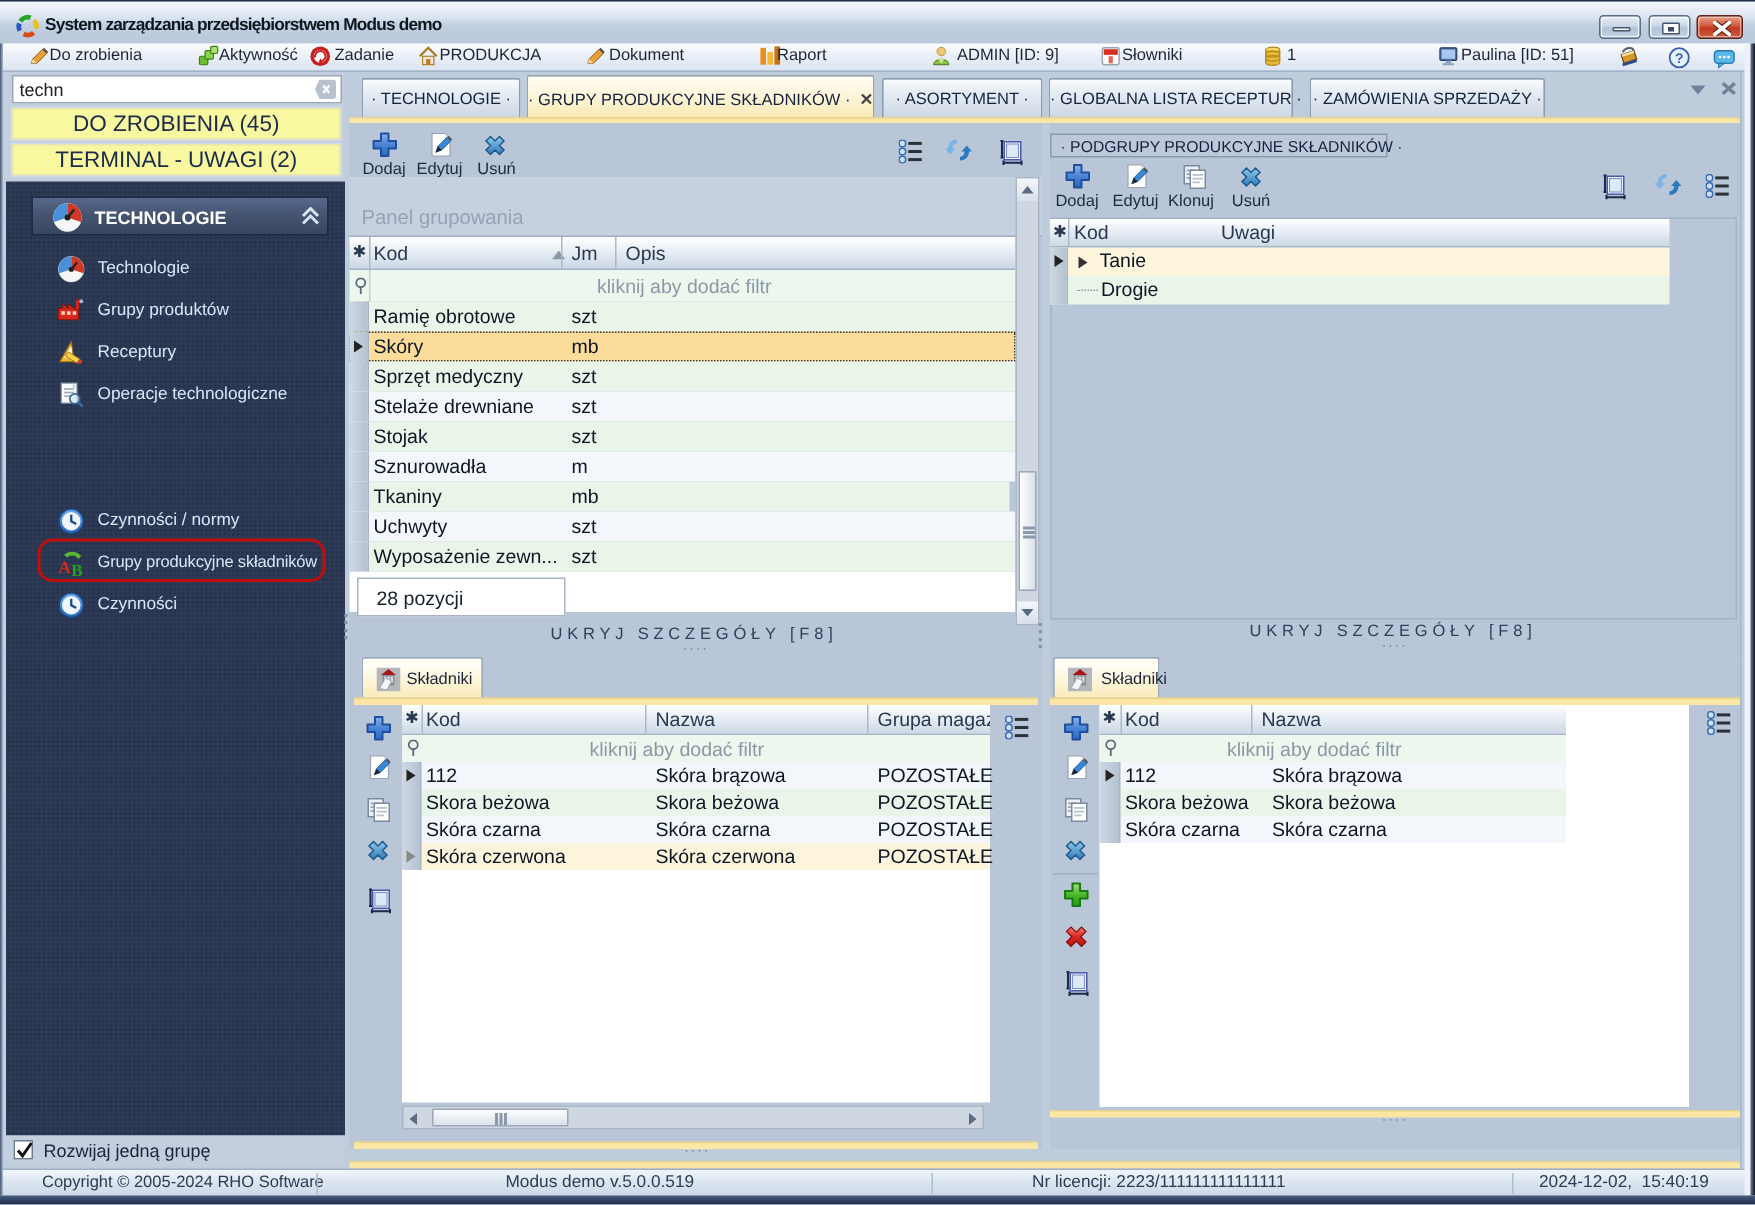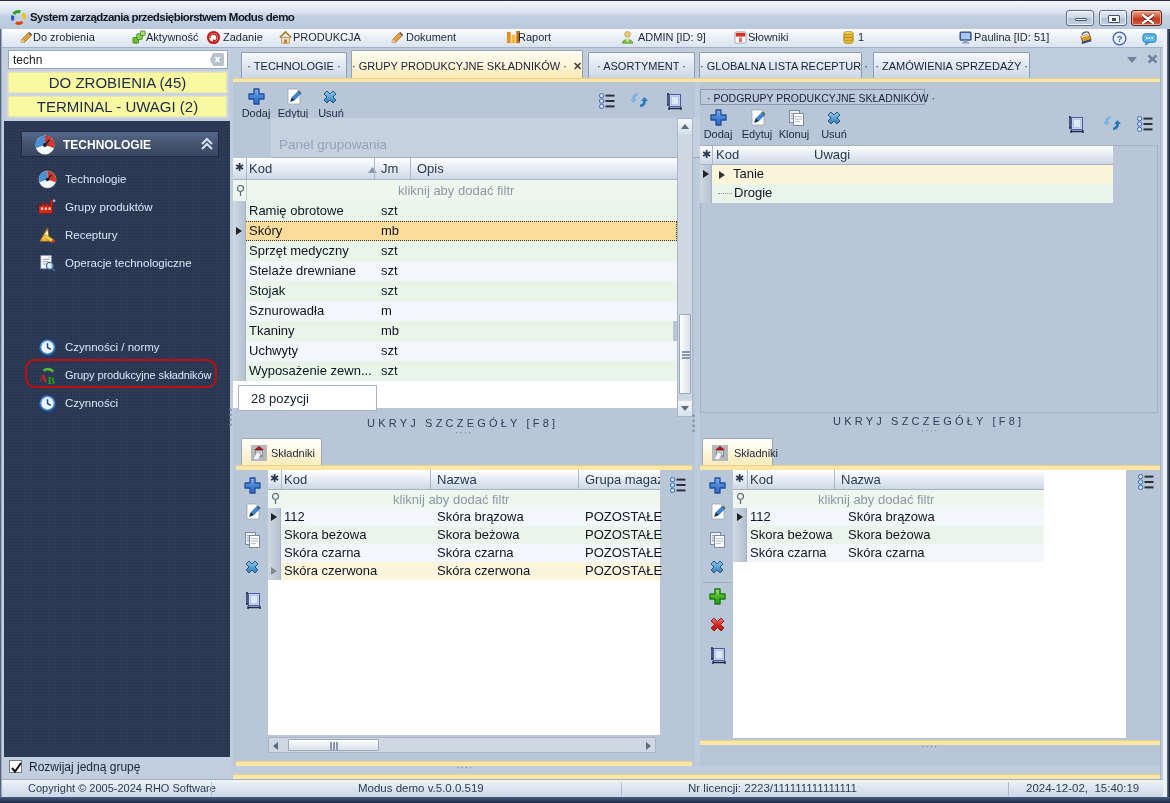--- a/index.html
+++ b/index.html
@@ -75,21 +75,21 @@
 .rsel { background:#fcdc9b; outline:1px dotted #333; outline-offset:-1px; }
 .rselpale { background:#fdf4dc; }
 .indcol { position:absolute; background:linear-gradient(90deg,#cfd9e4,#b4c1d0); border-right:1px solid #a6b4c6; }
 .cell { position:absolute; top:2px; white-space:nowrap; }
 
 
 #panelL { left:233px; top:82px; width:462px; height:359px; background:#b9c6d8; }
 #panelR { left:700px; top:82px; width:460px; height:359px; background:#b9c6d8; }
 #botL { left:233px; top:441px; width:462px; height:325px; background:#b9c6d8; }
 #botR { left:700px; top:441px; width:460px; height:325px; background:#b9c6d8; }
-.grouppanel { position:absolute; background:#c6d1e0; border-bottom:1px solid #9fafc2;margin-left:38px; }
+.grouppanel { position:absolute; background:#c6d1e0; border-bottom:1px solid #9fafc2; }
 .vscroll { position:absolute; width:16px; background:#cfd7e2; border:1px solid #aab6c5; }
 .sbtn { position:absolute; width:14px; height:15px; background:linear-gradient(#f4f7fa,#d8e0ea); }
 .sthumb { position:absolute; left:1px; width:12px; background:linear-gradient(90deg,#fdfefe,#d9e1ea);
   border:1px solid #9aa8ba; border-radius:1px; }
 .arrow { position:absolute; width:0; height:0; }
 .ytab { position:absolute; height:20px; background:linear-gradient(#fffdf4 20%,#fbedc0 90%);
   border:1px solid #9aa8ba; border-bottom:none; border-radius:2px 2px 0 0; font-size:11px; color:#1a2638; }
 .ystripe { position:absolute; height:5px; background:#fbe7a3; border-top:1px solid #e6d28e; }
 .dots { position:absolute; color:#7487a1; font-size:10px; letter-spacing:1px; }
 
@@ -763,21 +763,21 @@
 <div class="abs ukryj" style="left:833px; top:415px;">UKRYJ SZCZEGÓŁY [F8]</div>
 <div class="dots abs" style="left:921px; top:425px;">····</div>
 
 <div class="dots abs" style="left:456px; top:762px;">····</div>
 <div class="dots abs" style="left:921px; top:741px;">····</div>
 <div class="abs" style="left:692px;top:414px;width:3px;height:20px;color:#8094ae;font-size:9px;line-height:5px;">•<br>•<br>•<br>•</div>
 <div class="abs" style="left:229px;top:408px;width:3px;height:20px;color:#8094ae;font-size:9px;line-height:5px;">•<br>•<br>•<br>•</div>
 <div class="abs" id="ystrip2"></div>
 <div class="abs" id="statusbar">
   <span class="abs" style="left:28px; top:2px; font-size:11px;">Copyright © 2005-2024 RHO Software</span>
-  <span class="abs" style="left:358px; top:2px;text-align:right;">Modus demo v.5.0.0.519</span>
+  <span class="abs" style="left:337px; top:2px;text-align:right;">Modus demo v.5.0.0.519</span>
   <span class="abs" style="left:688px; top:2px;">Nr licencji: 2223/111111111111111</span>
   <span class="abs" style="left:1026px; top:2px;">2024-12-02,&nbsp; 15:40:19</span>
   <span class="vsep" style="left:211px"></span>
   <span class="vsep" style="left:621px"></span>
   <span class="vsep" style="left:1008px"></span>
 </div>
 <div class="abs" style="left:1160px;top:48px;width:10px;height:731px;background:#bfccdc;border-left:1px solid #a8b6c8;"></div>
 <div class="abs" style="left:1163px;top:29px;width:4px;height:768px;background:#eef2f7;"></div>
 <div class="abs" style="left:1167px;top:29px;width:3px;height:768px;background:linear-gradient(90deg,#6a7c96,#0c1426);"></div>
 <div class="abs" style="left:0px;top:29px;width:2px;height:768px;background:#9dabc0;border-left:1px solid #55657f;"></div>

